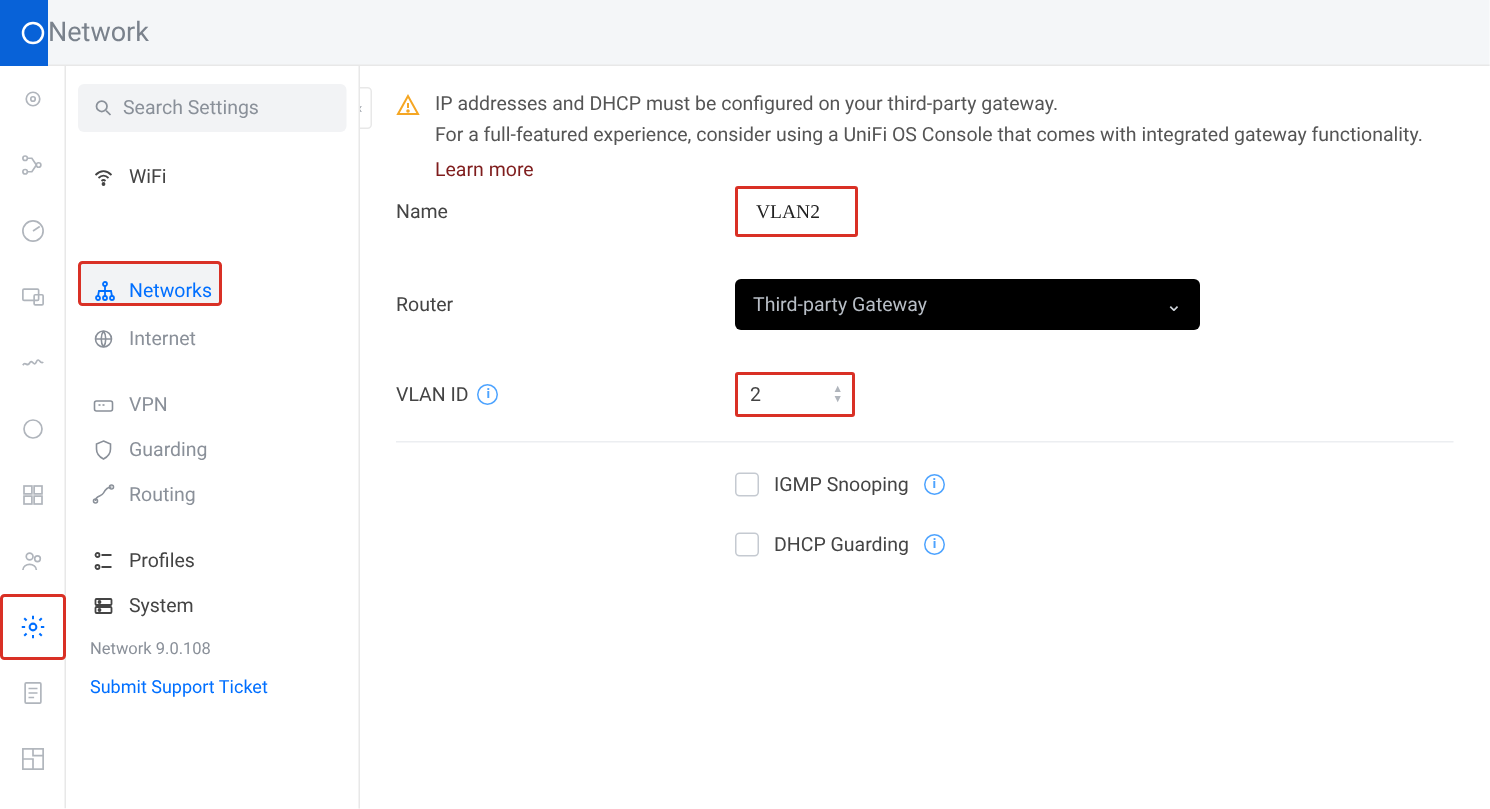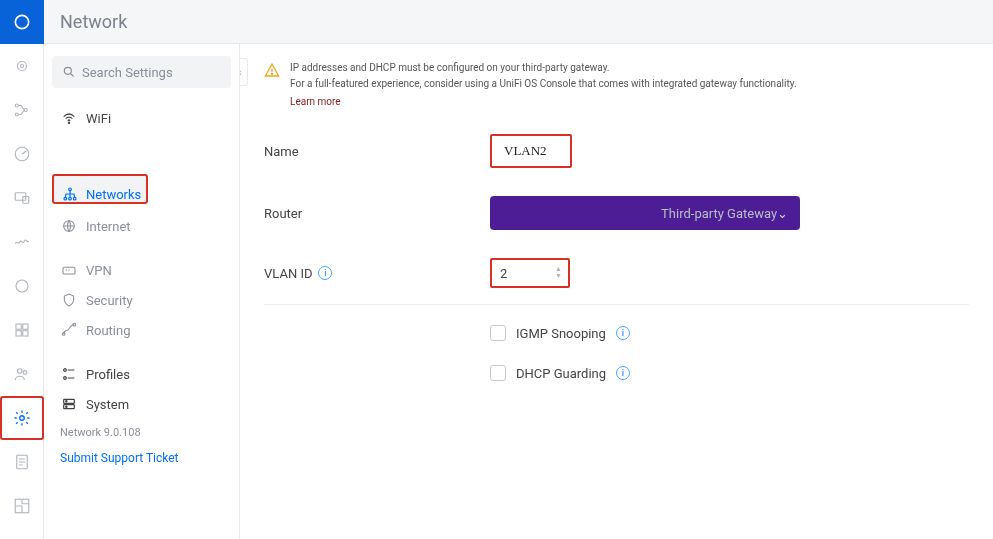--- a/index.html
+++ b/index.html
@@ -24,24 +24,23 @@
   width: 44px; height: 44px;
   display: flex; align-items: center; justify-content: center;
   color: #b0b5bc;
   cursor: pointer;
 }
 .rail-icon.active { color: #006fff; }
 .rail-icon.boxed { border: 2px solid #d93025; border-radius: 3px; }
 
 .header-bar {
   position: absolute;
-  left: 44px; top: 0; right: 0; height: 44px;
+  left: 32px; top: 0; right: 0; height: 44px;
   background: #f4f6f8;
   display: flex; align-items: center;
-  padding-left: 16px;
   color: #7a828c;
   font-size: 18px;
   font-weight: 400;
   border-bottom: 1px solid #e8e8e8;
 }
 
 .main-area {
   position: absolute;
   left: 44px; top: 44px; right: 0; bottom: 0;
   display: flex;
@@ -93,23 +92,22 @@
 .side-footer-link { padding: 4px 8px; color: #006fff; font-size: 12px; cursor: pointer; }
 
 .content {
   flex: 1;
   padding: 16px 24px;
 }
 .notice {
   display: flex;
   gap: 10px;
   color: #555;
-  font-size: 10px;
+  font-size: 13px;
   line-height: 1.6;
-  margin-bottom: 24px;
 }
 .notice .warn { color: #f5a623; margin-top: 2px; }
 .notice .lm { color: #7f1d1d; cursor: pointer; display: block; margin-top: 2px; }
 
 .form-row {
   display: flex;
   align-items: center;
   margin-bottom: 28px;
   font-size: 13px;
   color: #444;
@@ -121,27 +119,27 @@
   border: none;
   border-radius: 4px;
   padding: 0 12px;
   font-size: 13px;
   color: #222;
   font-family: Liberation Serif, serif;
 }
 .text-input.boxed { border: 2px solid #d93025; border-radius: 2px; width: 82px; background:#fff; }
 .select-disabled {
   width: 310px; height: 34px;
-  background: #4c1d95;
+  background: #000000;
   border-radius: 4px;
   display: flex; align-items: center;
   padding: 0 12px;
   color: #b8bec6;
   font-size: 13px;
-  justify-content: flex-end;
+  justify-content: space-between;
 }
 .num-input-wrap {
   width: 80px; height: 30px;
   border: 2px solid #d93025;
   border-radius: 2px;
   display: flex;
   align-items: center;
   padding: 0 6px 0 8px;
   justify-content: space-between;
   background: #fff;
@@ -302,21 +300,21 @@
           </svg>
         </span>
       <span>VPN</span>
     </div>
     <div class="side-item">
       <span class="si">
           <svg width="16" height="16" viewBox="0 0 24 24" fill="none" stroke="currentColor" stroke-width="1.6">
             <path d="M12 3l7 3v5c0 5-3 8-7 10-4-2-7-5-7-10V6l7-3z"></path>
           </svg>
         </span>
-      <span>Security</span>
+      <span>Guarding</span>
     </div>
     <div class="side-item">
       <span class="si">
           <svg width="16" height="16" viewBox="0 0 24 24" fill="none" stroke="currentColor" stroke-width="1.6">
             <path d="M4 18c0-6 6-4 8-8s4-6 8-6"></path>
             <circle cx="4" cy="18" r="2"></circle>
             <circle cx="20" cy="4" r="2"></circle>
           </svg>
         </span>
       <span>Routing</span>

